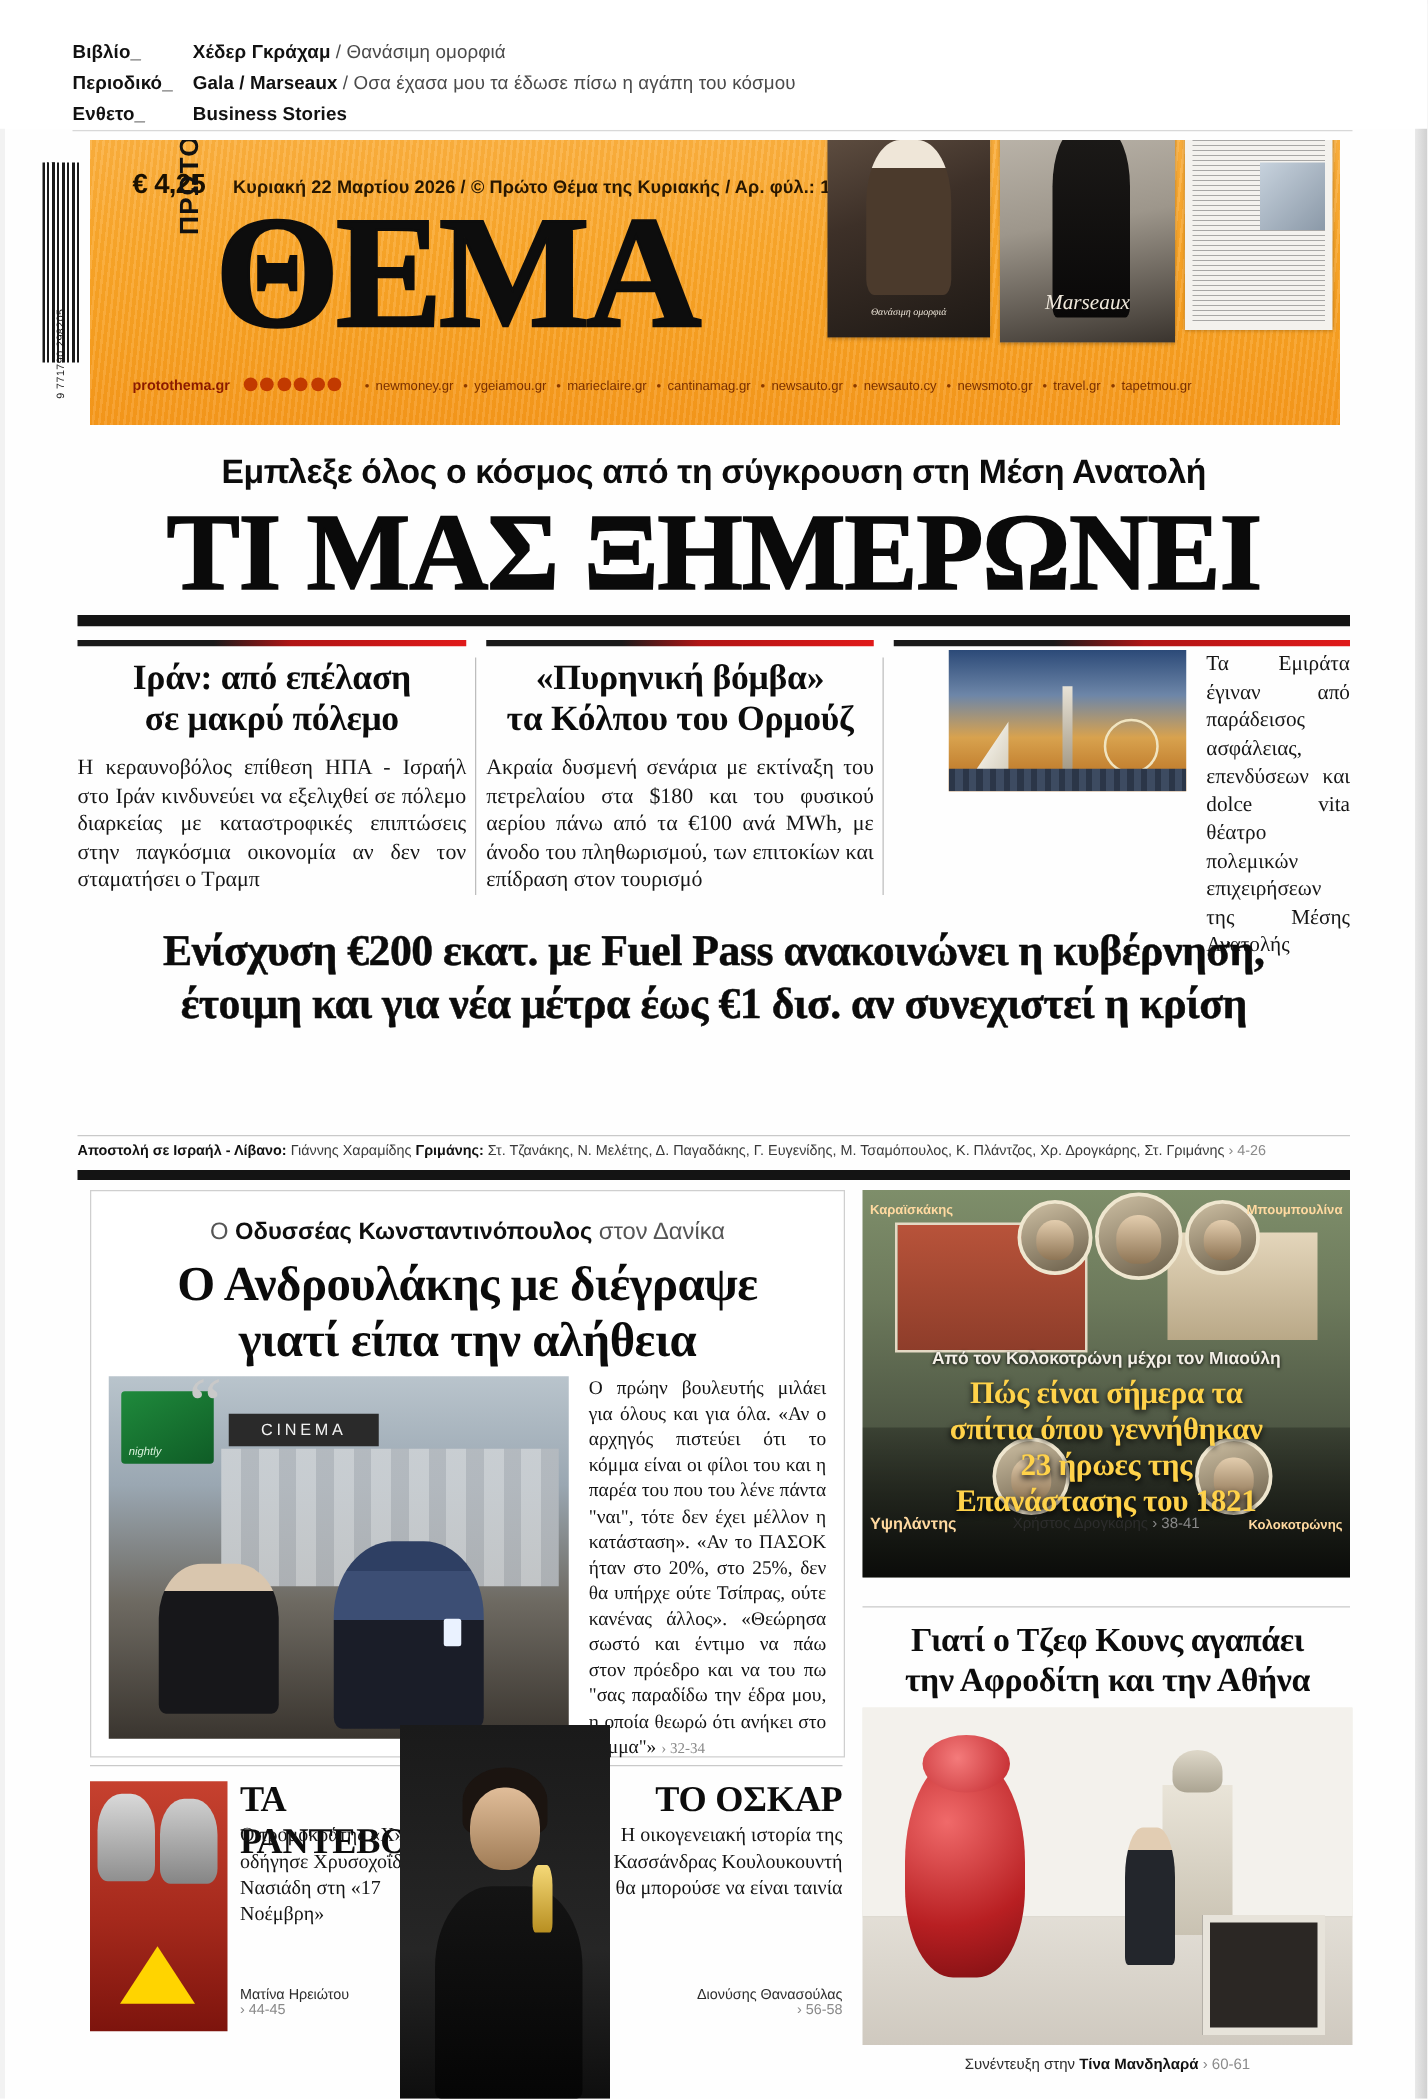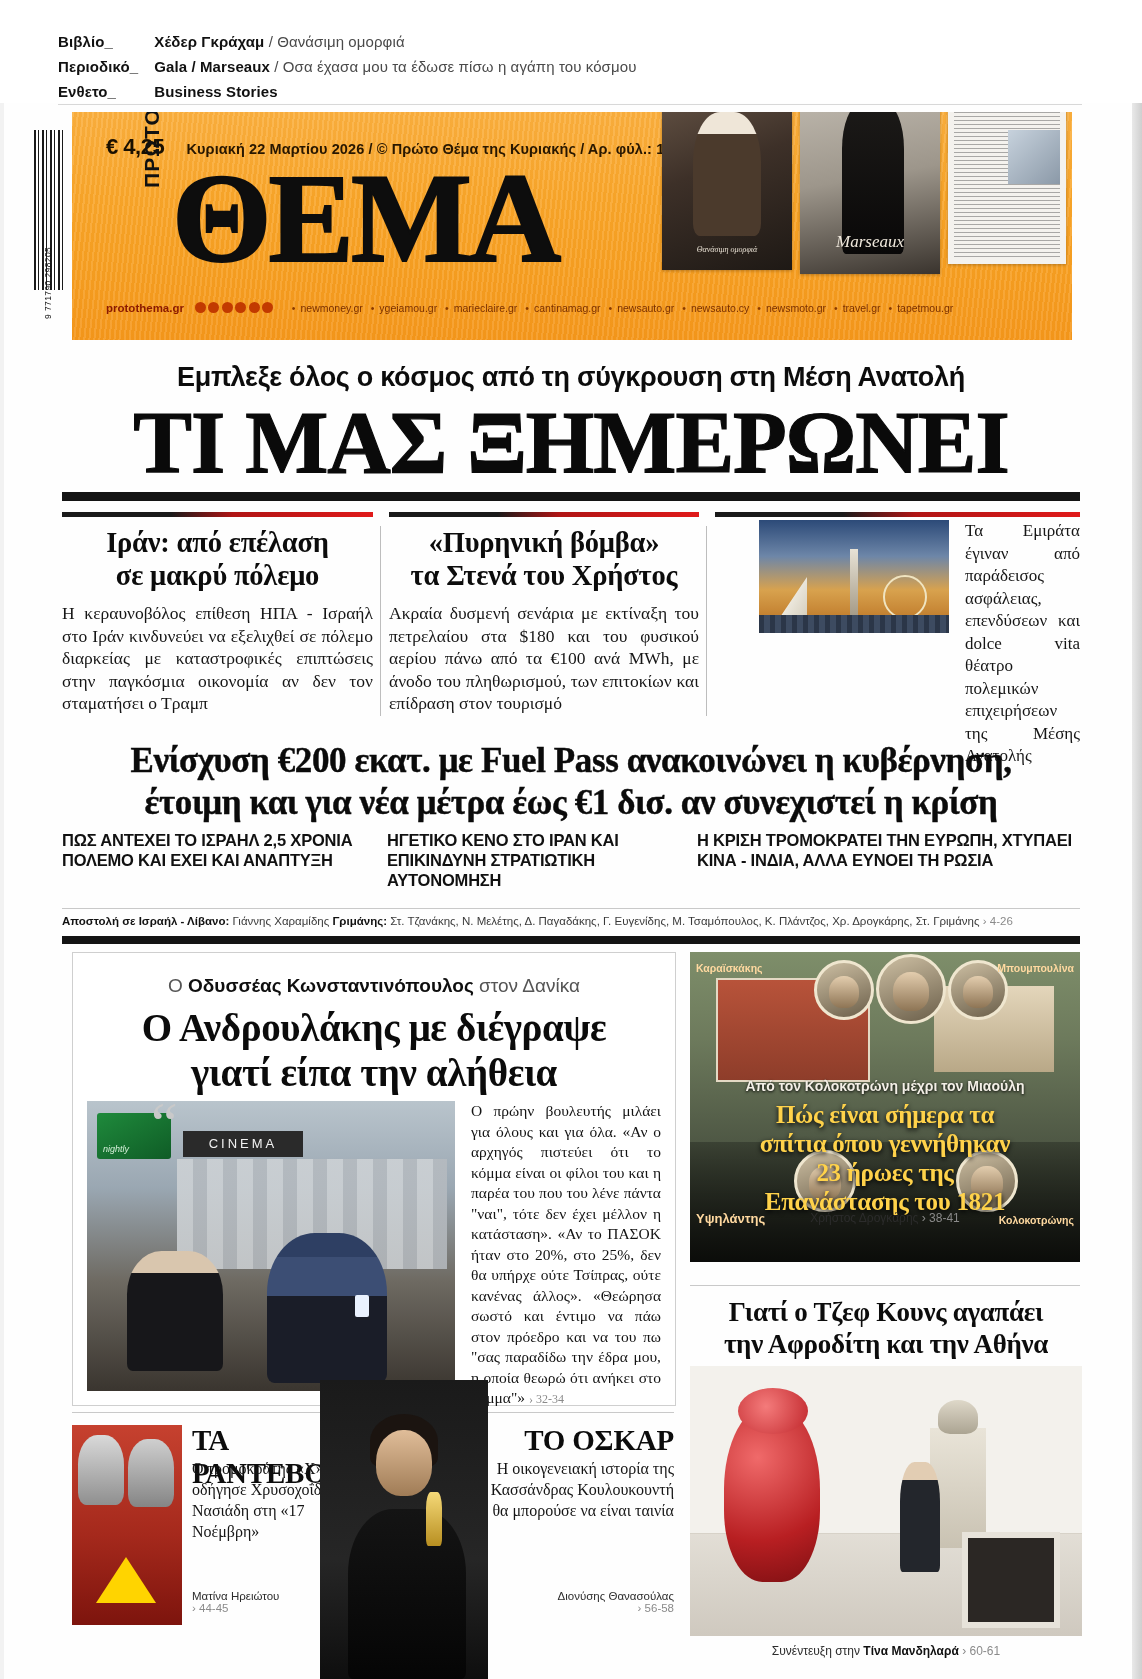--- a/index.html
+++ b/index.html
@@ -148,21 +148,21 @@
   .fx-kick{position:absolute;left:0;top:22px;width:100%;text-align:center;font-size:19px;color:#2a2a2a;}
   .fx-kick b{color:#0f0f0f;}
   .fx-kick .gr{color:#555;}
   .fx-h{position:absolute;left:14px;top:52px;width:574px;text-align:center;
     font-family:"Liberation Serif",serif;font-weight:bold;font-size:39px;line-height:45px;
     color:#0b0b0b;letter-spacing:-.4px;}
   .fx-quote{position:absolute;left:78px;top:150px;font-family:"Liberation Serif",serif;
     font-size:60px;color:#c9c9c9;line-height:40px;}
   .fx-img{position:absolute;left:14px;top:148px;width:368px;height:290px;overflow:hidden;
     background:linear-gradient(180deg,#b9c4cc 0%,#9aa7b2 30%,#6e6a62 62%,#3a352f 100%);}
-  .fx-img .sign{position:absolute;left:10px;top:12px;width:74px;height:46px;
+  .fx-img .sign{position:absolute;left:10px;top:12px;width:74px;height:58px;
     background:linear-gradient(150deg,#1f8a3c,#0f5c26);border-radius:3px;}
   .fx-img .sign span{position:absolute;left:6px;bottom:5px;font-size:9px;color:#d6f0d9;
     font-style:italic;}
   .fx-img .cinema{position:absolute;left:96px;top:30px;width:120px;height:26px;
     background:#2a2a2a;color:#f1f1f1;font-size:13px;letter-spacing:3px;text-align:center;line-height:26px;}
   .fx-img .bldg{position:absolute;left:90px;top:58px;width:270px;height:110px;
     background:repeating-linear-gradient(90deg,#cfd3d6 0 16px,#b6bbc0 16px 30px);opacity:.85;}
   .fx-img .man1{position:absolute;left:40px;bottom:20px;width:96px;height:120px;
     background:linear-gradient(180deg,#d9c6ae 0 18%,#17171a 18% 100%);border-radius:36% 36% 6% 6%;}
   .fx-img .man2{position:absolute;left:180px;bottom:8px;width:120px;height:150px;
@@ -358,21 +358,21 @@
       </div>
       <div class="tz-b">Η κεραυνοβόλος επίθεση ΗΠΑ - Ισραήλ στο Ιράν κινδυνεύει να εξελιχθεί σε πόλεμο διαρκείας με καταστροφικές επιπτώσεις στην παγκόσμια οικονομία αν δεν τον σταματήσει ο Τραμπ</div>
     </div>
 
     <div class="vdiv" style="left:318px;"></div>
 
     <div class="tz tz2">
       <div class="tz-rule" style="left:0;width:310px;"></div>
       <div class="tz-h">
         <span>«Πυρηνική βόμβα»</span><br>
-        <span>τα Στενά του Χρήστος</span>
+        <span>τα Κόλπου του Ορμούζ</span>
       </div>
       <div class="tz-b">Ακραία δυσμενή σενάρια με εκτίναξη του πετρελαίου στα $180 και του φυσικού αερίου πάνω από τα €100 ανά MWh, με άνοδο του πληθωρισμού, των επιτοκίων και επίδραση στον τουρισμό</div>
     </div>
 
     <div class="vdiv" style="left:644px;"></div>
 
     <div class="tz tz3">
       <div class="tz-rule" style="left:0;width:365px;"></div>
       <div class="tz3-wrap">
         <div class="tz3-img">
@@ -386,25 +386,20 @@
     </div>
   </div>
 
   <div class="fuel">
     <div class="fuel-h">
       <span>Ενίσχυση €200 εκατ. με Fuel Pass ανακοινώνει η κυβέρνηση,</span><br>
       <span>έτοιμη και για νέα μέτρα έως €1 δισ. αν συνεχιστεί η κρίση</span>
     </div>
   </div>
 
-  <div class="bullets">
-    <div class="bl bl1">ΠΩΣ ΑΝΤΕΧΕΙ ΤΟ ΙΣΡΑΗΛ 2,5 ΧΡΟΝΙΑ ΠΟΛΕΜΟ ΚΑΙ ΕΧΕΙ ΚΑΙ ΑΝΑΠΤΥΞΗ</div>
-    <div class="bl bl2">ΗΓΕΤΙΚΟ ΚΕΝΟ ΣΤΟ ΙΡΑΝ ΚΑΙ ΕΠΙΚΙΝΔΥΝΗ ΣΤΡΑΤΙΩΤΙΚΗ ΑΥΤΟΝΟΜΗΣΗ</div>
-    <div class="bl bl3">Η ΚΡΙΣΗ ΤΡΟΜΟΚΡΑΤΕΙ ΤΗΝ ΕΥΡΩΠΗ, ΧΤΥΠΑΕΙ ΚΙΝΑ - ΙΝΔΙΑ, ΑΛΛΑ ΕΥΝΟΕΙ ΤΗ ΡΩΣΙΑ</div>
-  </div>
 
   <div class="credits">
     <b>Αποστολή σε Ισραήλ - Λίβανο:</b>
     <span>Γιάννης Χαραμίδης</span>
     <b>Γριμάνης:</b>
     <span>Στ. Τζανάκης, Ν. Μελέτης, Δ. Παγαδάκης, Γ. Ευγενίδης, Μ. Τσαμόπουλος, Κ. Πλάντζος, Χρ. Δρογκάρης, Στ. Γριμάνης</span>
     <span class="pg">› 4-26</span>
   </div>
   <div class="blackbar"></div>
 

